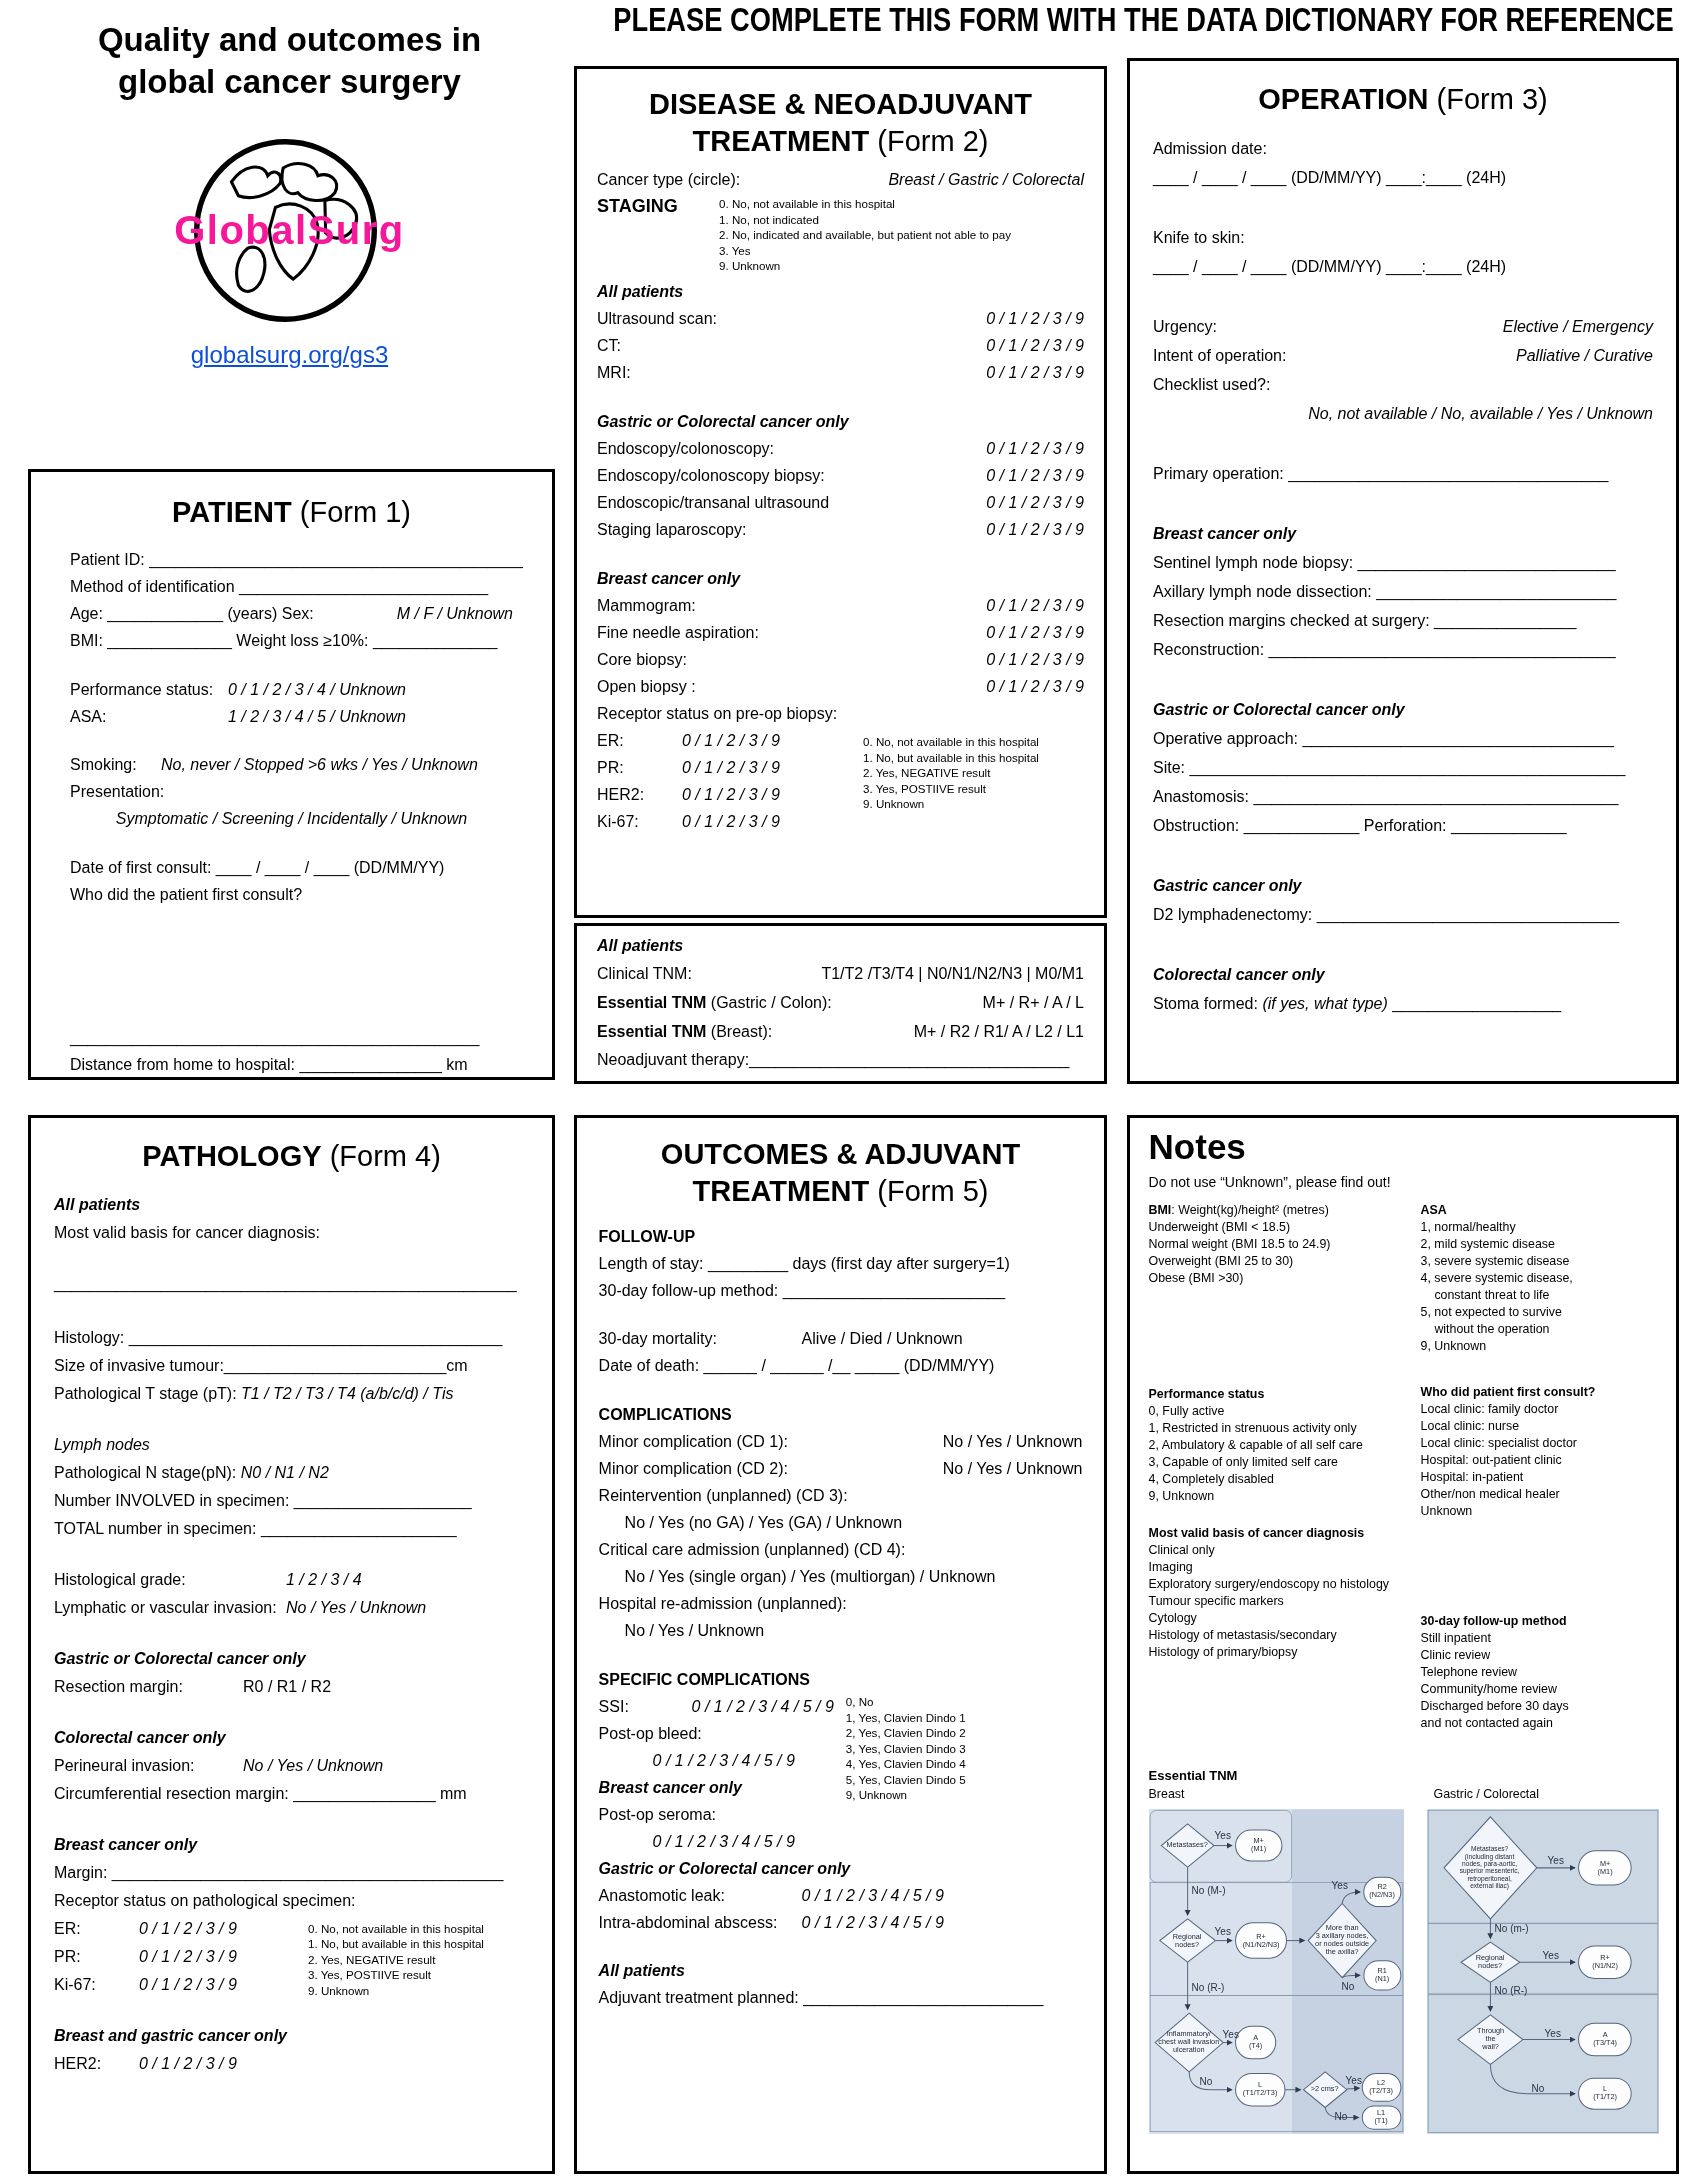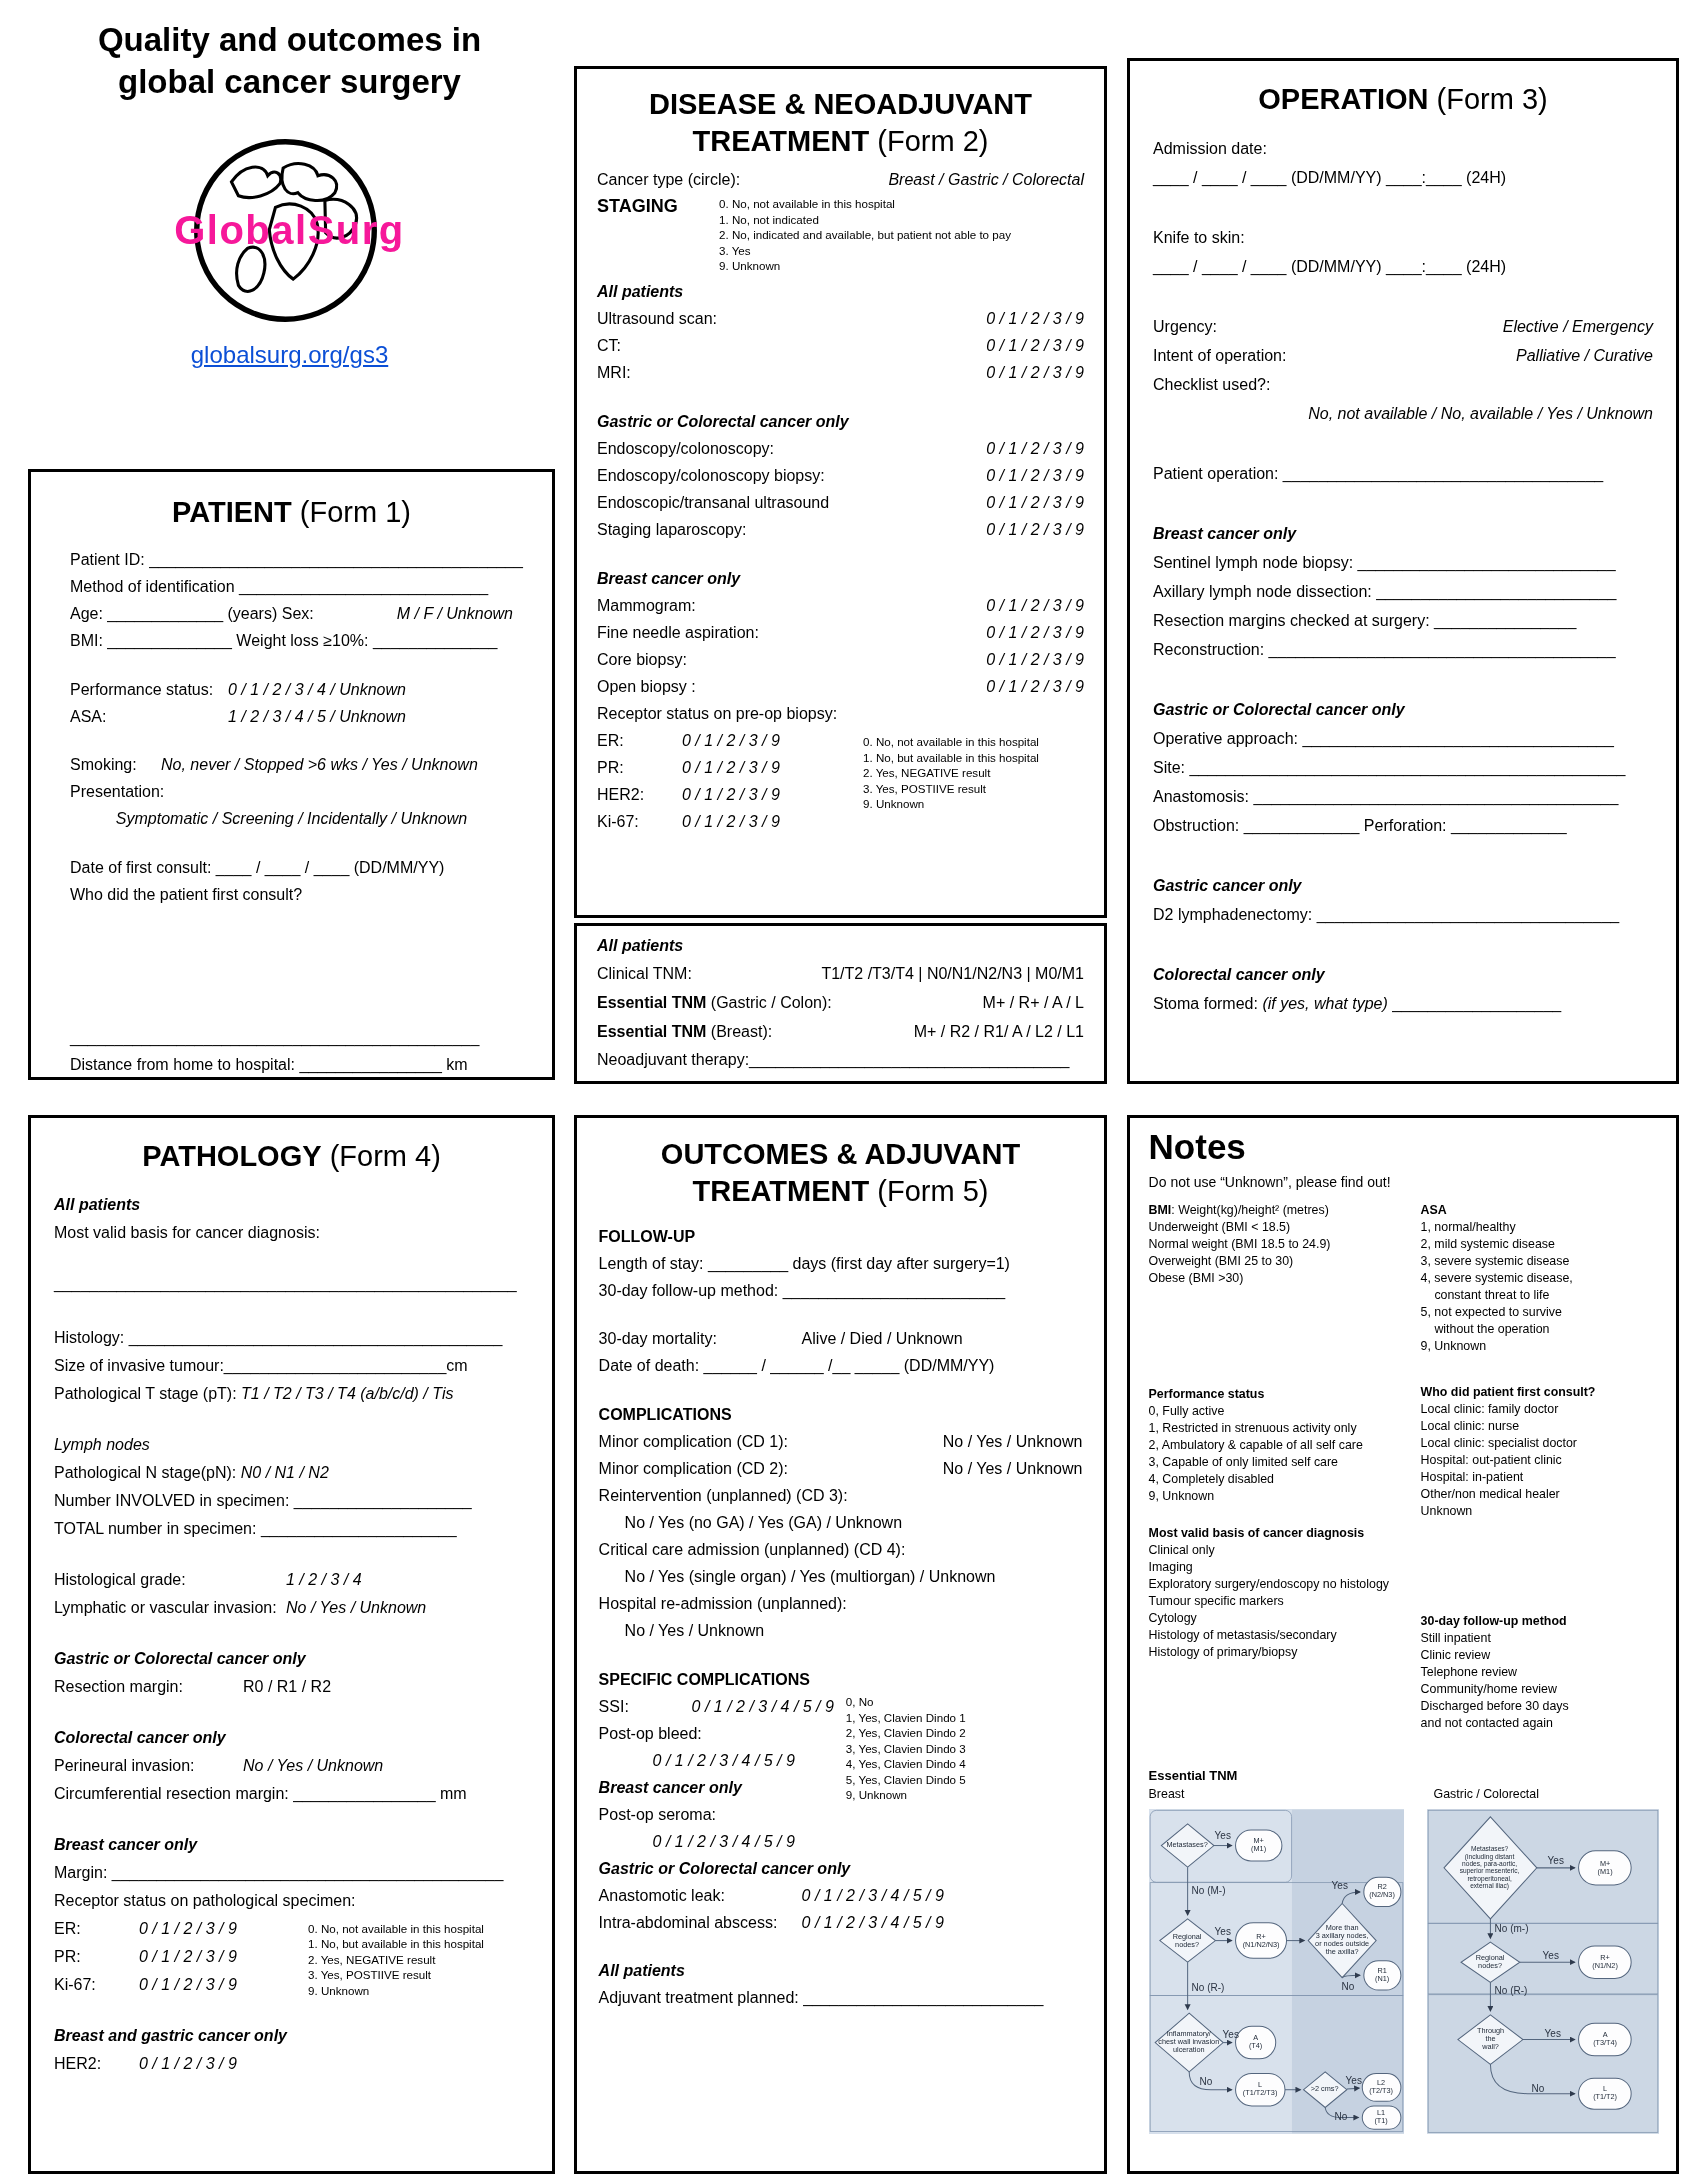--- a/index.html
+++ b/index.html
@@ -59,20 +59,23 @@
             text-align:center;font-size:7.3px;line-height:8px;white-space:pre-line;color:#1c2634;}
   .fc-tag{position:absolute;font-size:10px;color:#2a3342;white-space:nowrap;}
   .tnm-head{font-size:13px;font-weight:bold;line-height:18.6px;}
   .tnm-sub{font-size:12.4px;line-height:17px;}
 </style>
 </head>
 <body>
 
 <div id="page">
 
+  <div id="banner">
+    <span>PLEASE COMPLETE THIS FORM WITH THE DATA DICTIONARY FOR REFERENCE</span>
+  </div>
 
   <div id="masthead">
     <div class="mt">Quality and outcomes in</div>
     <div class="mt">global cancer surgery</div>
     <div id="logo">
       <svg width="193" height="193" viewBox="0 0 250 250">
         <circle cx="125" cy="125" r="115" fill="#fff" stroke="#000" stroke-width="7"></circle>
         <path d="M55,62 C70,40 96,36 102,54 C110,45 122,50 118,64 C106,80 80,86 64,80 Z" fill="#fff" stroke="#000" stroke-width="4"></path>
         <path d="M122,44 C140,33 163,39 167,54 C182,49 197,60 189,76 C176,92 150,87 141,76 C128,82 116,68 122,44 Z" fill="#fff" stroke="#000" stroke-width="4"></path>
         <path d="M112,95 C134,84 160,95 166,116 C172,142 156,172 135,188 C118,176 106,150 104,124 Z" fill="#fff" stroke="#000" stroke-width="4"></path>
@@ -221,21 +224,21 @@
         <span>Urgency:</span>
         <span class="it">Elective   /   Emergency</span>
       </div>
     <div class="l fx" style="line-height:29px;">
         <span>Intent of operation:</span>
         <span class="it">Palliative  /  Curative</span>
       </div>
     <div class="l" style="line-height:29px;">Checklist used?:</div>
     <div class="l right it" style="line-height:29px;">No, not available / No, available / Yes / Unknown</div>
     <div style="height:31px;"></div>
-    <div class="l" style="line-height:29px;">Patient operation: ____________________________________</div>
+    <div class="l" style="line-height:29px;">Primary operation: ____________________________________</div>
     <div style="height:31px;"></div>
     <div class="l bi" style="line-height:29px;">Breast cancer only</div>
     <div class="l" style="line-height:29px;">Sentinel lymph node biopsy: _____________________________</div>
     <div class="l" style="line-height:29px;">Axillary lymph node dissection: ___________________________</div>
     <div class="l" style="line-height:29px;">Resection margins checked at surgery: ________________</div>
     <div class="l" style="line-height:29px;">Reconstruction: _______________________________________</div>
     <div style="height:31px;"></div>
     <div class="l bi" style="line-height:29px;">Gastric or Colorectal cancer only</div>
     <div class="l" style="line-height:29px;">Operative approach: ___________________________________</div>
     <div class="l" style="line-height:29px;">Site: _________________________________________________</div>

